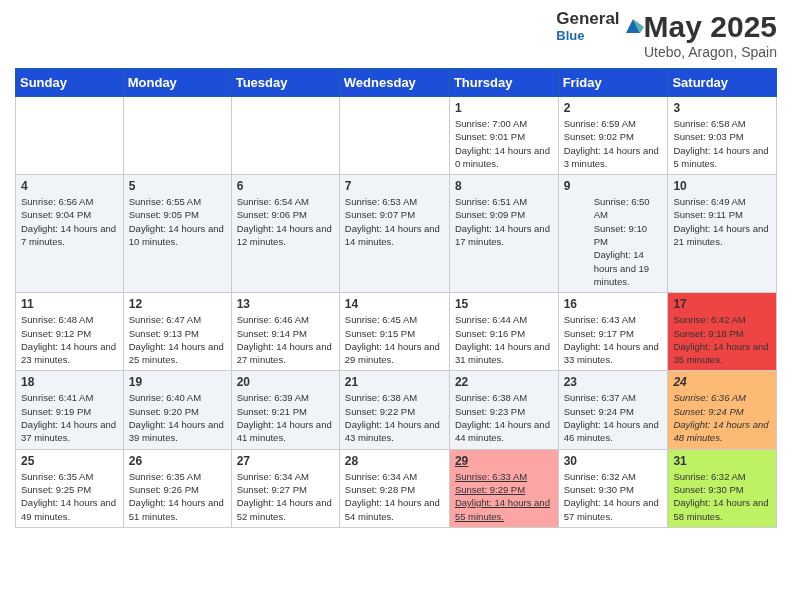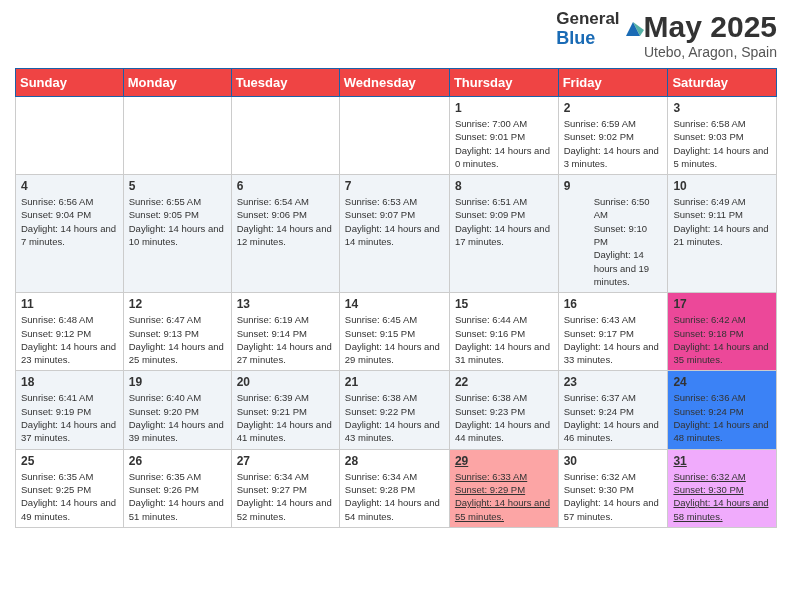--- a/index.html
+++ b/index.html
@@ -68,21 +68,21 @@
       color: #333;
     }
     .calendar tr:nth-child(even) td {
       background: #f5f5f5;
     }
     .calendar tr:nth-child(odd) td {
       background: #fff;
     }
     
     .calendar thead tr th {
-      background: #ef4444;
+      background: #1d4ed8;
     }
     .day-number {
       font-size: 12px;
       font-weight: bold;
       color: #333;
       margin-bottom: 2px;
     }
     .day-info {
       font-size: 9.5px;
       color: #333;
@@ -98,21 +98,21 @@
     }
   </style>
 </head>
 <body>
 
 <div class="page">
   <div class="header">
     <div class="logo">
       <div class="logo-text">
         <span style="font-size:17px;font-weight:bold;color:#333;line-height:1.1;">General</span>
-        <span style="font-size:18px;font-weight:bold;color:#1a6bb5;line-height:1.1;">Blue</span>
+        <span style="font-size:13px;font-weight:bold;color:#1a6bb5;line-height:1.1;">Blue</span>
       </div>
       <svg width="22" height="22" viewBox="0 0 22 22" style="margin-left:2px;margin-top:0px;">
         <polygon points="4,18 11,4 18,18" fill="#1a6bb5"></polygon>
         <polygon points="11,4 18,18 22,12" fill="#2a9d8f" opacity="0.8"></polygon>
       </svg>
     </div>
     <div class="title-block">
       <div class="main-title">May 2025</div>
       <div class="subtitle">Utebo, Aragon, Spain</div>
     </div>
@@ -207,21 +207,21 @@
 Daylight: 14 hours and 23 minutes.</div>
           </td>
           <td style="background: rgb(255, 255, 255);">
             <div class="day-number">12</div>
             <div class="day-info" style="white-space: pre-line;">Sunrise: 6:47 AM
 Sunset: 9:13 PM
 Daylight: 14 hours and 25 minutes.</div>
           </td>
           <td style="background: rgb(255, 255, 255);">
             <div class="day-number">13</div>
-            <div class="day-info" style="white-space: pre-line;">Sunrise: 6:19 AM
+            <div class="day-info" style="white-space: pre-line;">Sunrise: 6:46 AM
 Sunset: 9:14 PM
 Daylight: 14 hours and 27 minutes.</div>
           </td>
           <td style="background: rgb(255, 255, 255);">
             <div class="day-number">14</div>
             <div class="day-info" style="white-space: pre-line;">Sunrise: 6:45 AM
 Sunset: 9:15 PM
 Daylight: 14 hours and 29 minutes.</div>
           </td>
           <td style="background: rgb(255, 255, 255);">
@@ -229,21 +229,21 @@
             <div class="day-info" style="white-space: pre-line;">Sunrise: 6:44 AM
 Sunset: 9:16 PM
 Daylight: 14 hours and 31 minutes.</div>
           </td>
           <td style="background: rgb(255, 255, 255);">
             <div class="day-number">16</div>
             <div class="day-info" style="white-space: pre-line;">Sunrise: 6:43 AM
 Sunset: 9:17 PM
 Daylight: 14 hours and 33 minutes.</div>
           </td>
-          <td style="background: #ec4899; margin-top: 16px;">
+          <td style="background: #ef4444; margin-top: 16px;">
             <div class="day-number">17</div>
             <div class="day-info" style="white-space: pre-line;">Sunrise: 6:42 AM
 Sunset: 9:18 PM
 Daylight: 14 hours and 35 minutes.</div>
           </td>
         </tr>
         <tr>
           <td style="background: rgb(240, 244, 248);">
             <div class="day-number">18</div>
             <div class="day-info" style="white-space: pre-line;">Sunrise: 6:41 AM
@@ -273,21 +273,21 @@
             <div class="day-info" style="white-space: pre-line;">Sunrise: 6:38 AM
 Sunset: 9:23 PM
 Daylight: 14 hours and 44 minutes.</div>
           </td>
           <td style="background: rgb(240, 244, 248);">
             <div class="day-number">23</div>
             <div class="day-info" style="white-space: pre-line;">Sunrise: 6:37 AM
 Sunset: 9:24 PM
 Daylight: 14 hours and 46 minutes.</div>
           </td>
-          <td style="background: #3b82f6;">
+          <td style="background: #fdba74; font-style: italic;">
             <div class="day-number">24</div>
             <div class="day-info" style="white-space: pre-line;">Sunrise: 6:36 AM
 Sunset: 9:24 PM
 Daylight: 14 hours and 48 minutes.</div>
           </td>
         </tr>
         <tr>
           <td style="background: rgb(255, 255, 255);">
             <div class="day-number">25</div>
             <div class="day-info" style="white-space: pre-line;">Sunrise: 6:35 AM
@@ -317,21 +317,21 @@
             <div class="day-info" style="white-space: pre-line;">Sunrise: 6:33 AM
 Sunset: 9:29 PM
 Daylight: 14 hours and 55 minutes.</div>
           </td>
           <td style="background: rgb(255, 255, 255);">
             <div class="day-number">30</div>
             <div class="day-info" style="white-space: pre-line;">Sunrise: 6:32 AM
 Sunset: 9:30 PM
 Daylight: 14 hours and 57 minutes.</div>
           </td>
-          <td style="background: #f0abfc; text-decoration: underline;">
+          <td style="background: #bef264;">
             <div class="day-number">31</div>
             <div class="day-info" style="white-space: pre-line;">Sunrise: 6:32 AM
 Sunset: 9:30 PM
 Daylight: 14 hours and 58 minutes.</div>
           </td>
         </tr>
       </tbody>
   </table>
 
 </div>

